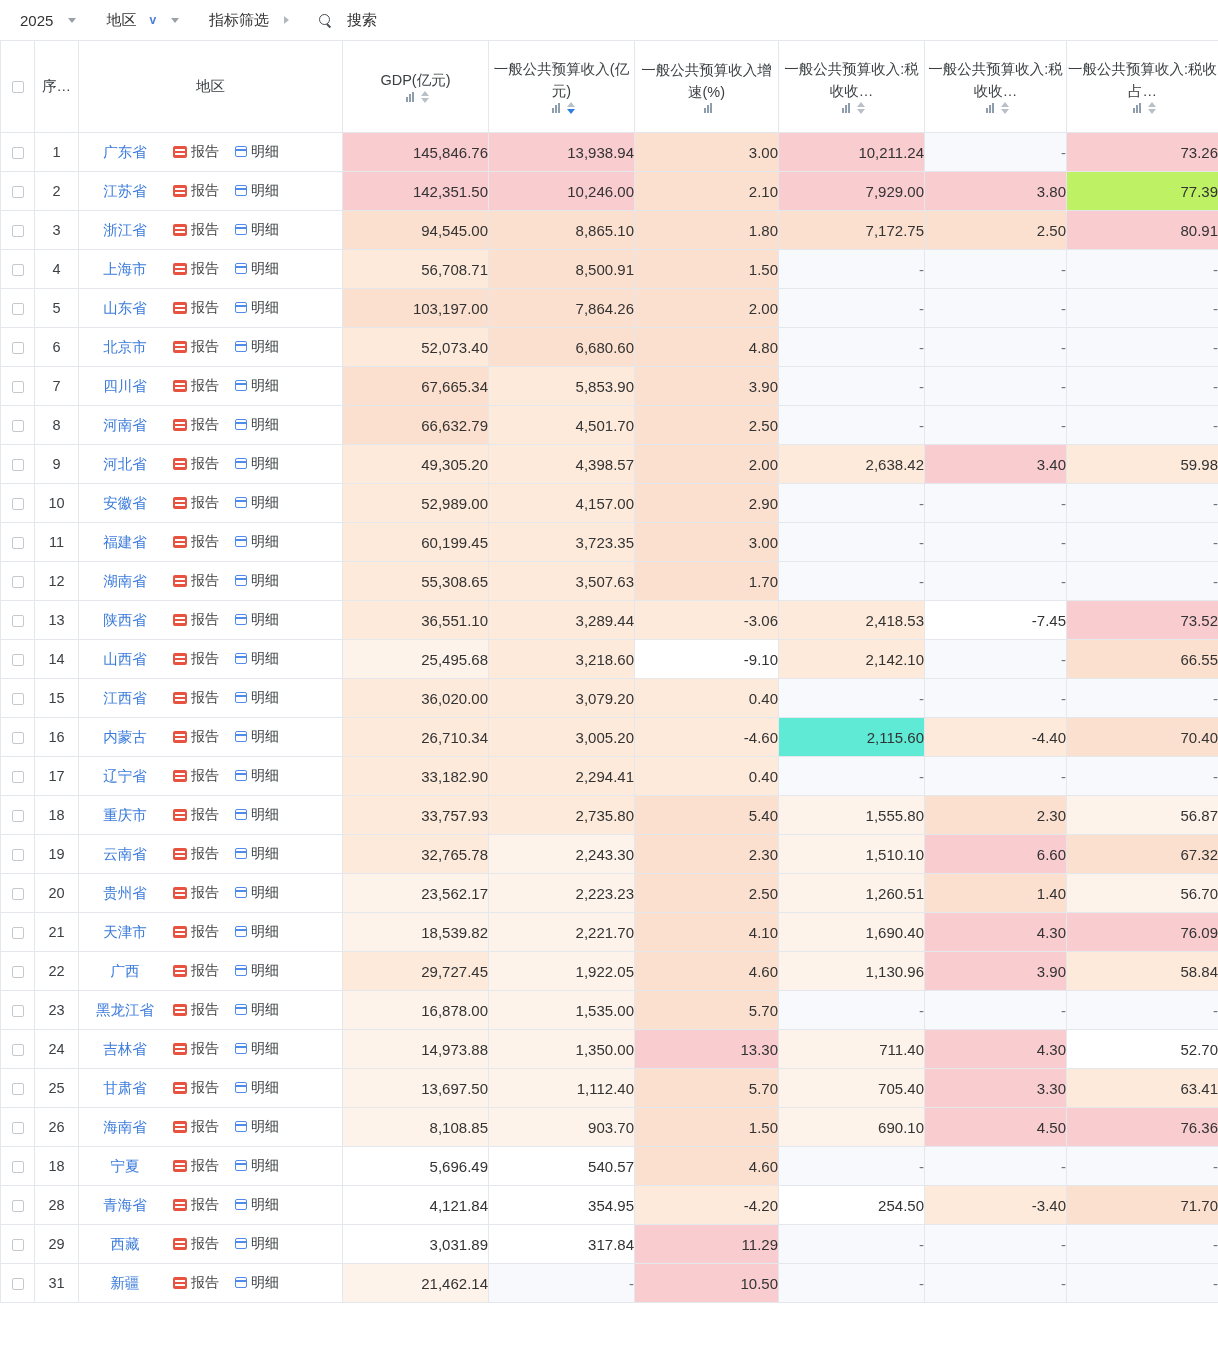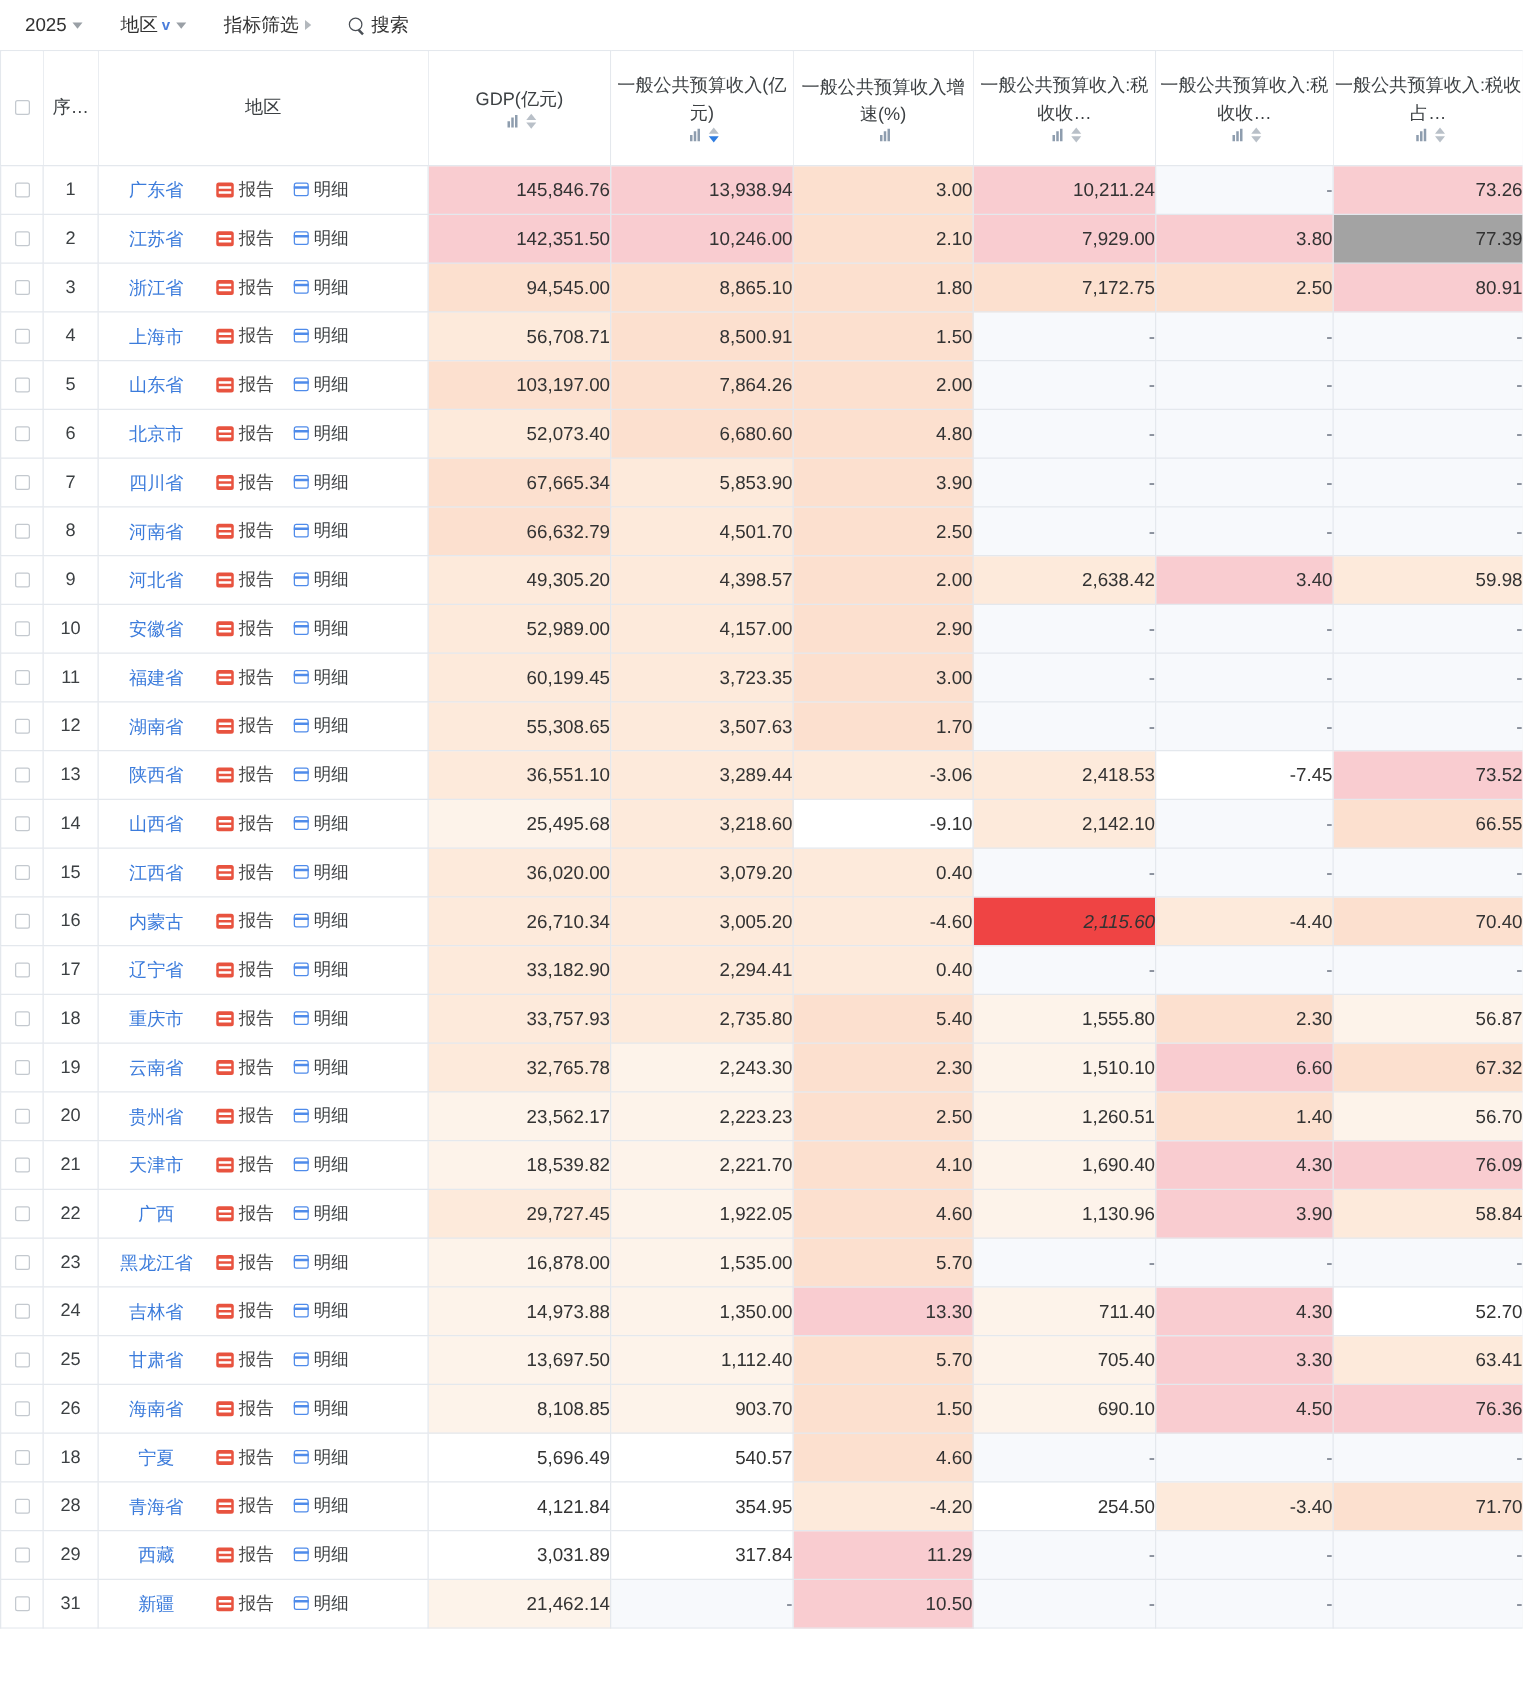--- a/index.html
+++ b/index.html
@@ -16,21 +16,21 @@
     align-items: center;
     padding: 0 14px;
     gap: 4px;
     font-size: 15px;
     color: #333;
     background: #fff;
   }
   .tb-item {
     display: flex;
     align-items: center;
-    gap: 3px;
+    gap: 13px;
     padding: 3px 6px;
     cursor: pointer;
     white-space: nowrap;
   }
   .tb-sep { width: 10px; }
   .caret {
     display: inline-block;
     width: 0; height: 0;
     border-left: 4px solid transparent;
     border-right: 4px solid transparent;
@@ -410,21 +410,21 @@
               <span class="sheet-ico"></span>
               <span>明细</span>
             </span>
           </div>
         </td>
         <td class="num" style="background: rgb(249, 204, 208);">142,351.50</td>
         <td class="num" style="background: rgb(249, 204, 208);">10,246.00</td>
         <td class="num" style="background: rgb(252, 224, 207);">2.10</td>
         <td class="num" style="background: rgb(249, 204, 208);">7,929.00</td>
         <td class="num" style="background: rgb(249, 204, 208);">3.80</td>
-        <td class="num" style="background: #a3a3a3;">77.39</td>
+        <td class="num" style="background: #bef264;">77.39</td>
       </tr>
       <tr>
         <td class="c-check"><span class="cb"></span></td>
         <td class="c-idx">3</td>
         <td class="c-region">
           <div class="region-wrap">
             <span class="region-name">浙江省</span>
             <span class="rep-link">
               <span class="pdf-ico"></span>
               <span>报告</span>
@@ -730,21 +730,21 @@
             </span>
             <span class="det-link">
               <span class="sheet-ico"></span>
               <span>明细</span>
             </span>
           </div>
         </td>
         <td class="num" style="background: rgb(253, 234, 219);">26,710.34</td>
         <td class="num" style="background: rgb(253, 234, 219);">3,005.20</td>
         <td class="num" style="background: rgb(253, 234, 219);">-4.60</td>
-        <td class="num" style="background: #ef4444; font-style: italic;">2,115.60</td>
+        <td class="num" style="background: #5eead4;">2,115.60</td>
         <td class="num" style="background: rgb(253, 234, 219);">-4.40</td>
         <td class="num" style="background: rgb(252, 224, 207);">70.40</td>
       </tr>
       <tr>
         <td class="c-check"><span class="cb"></span></td>
         <td class="c-idx">17</td>
         <td class="c-region">
           <div class="region-wrap">
             <span class="region-name">辽宁省</span>
             <span class="rep-link">

